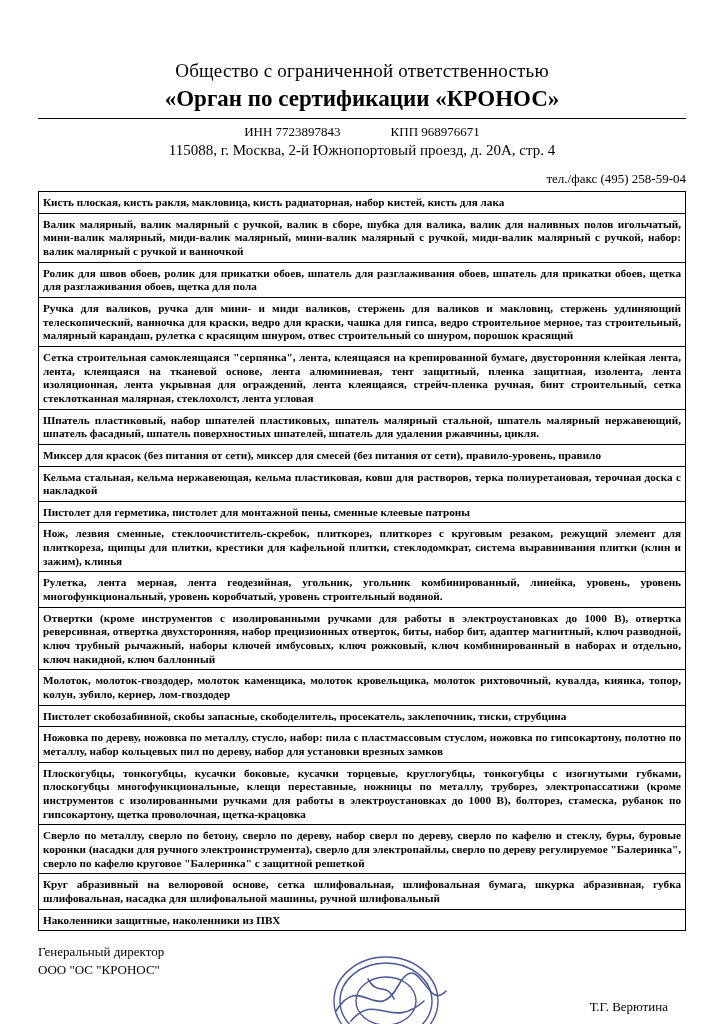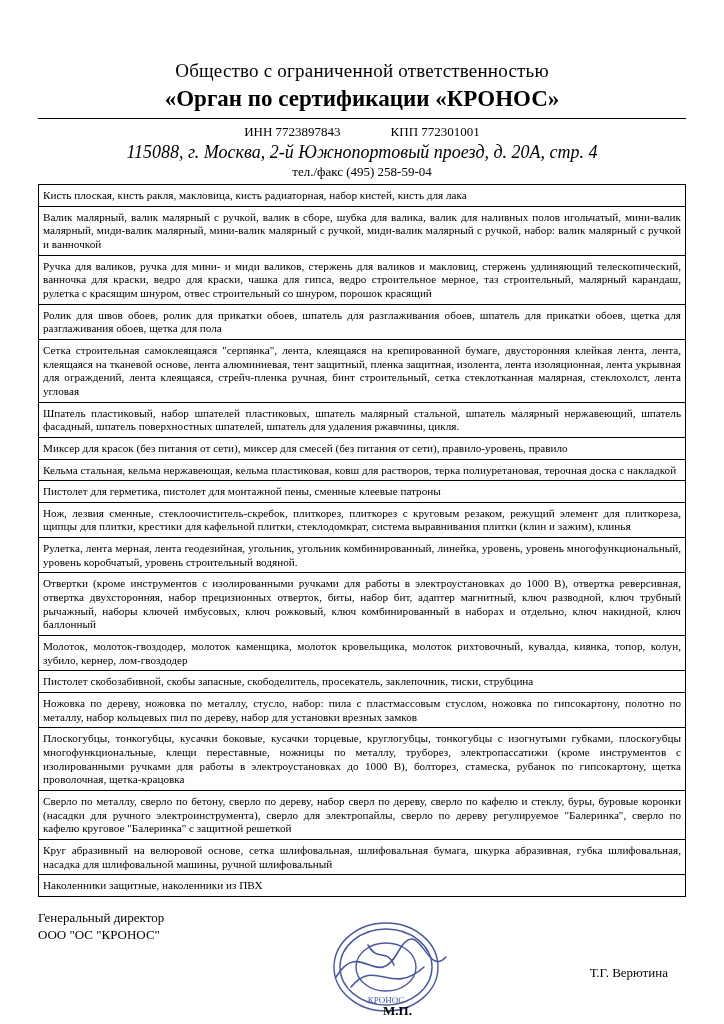--- a/index.html
+++ b/index.html
@@ -41,46 +41,47 @@
     margin: 4px 0 5px 0;
   }
   .ids {
     font-size: 13px;
     display: flex;
     justify-content: center;
     gap: 50px;
     margin-bottom: 2px;
   }
   .addr {
-    font-size: 18px;
-    margin-bottom: 1px;
-    font-style: italic;
+    font-size: 15px;
+    margin-bottom: 12px;
   }
   .tel {
     font-size: 13px;
     margin-bottom: 4px;
+    text-align: right;
   }
   .app-title {
     font-size: 14px;
     font-weight: bold;
     text-align: center;
     margin: 3px 0 3px 0;
   }
   table.items {
     width: 100%;
     border-collapse: collapse;
     table-layout: fixed;
   }
   table.items td {
     border: 1px solid #000;
     padding: 4px 4px 3px 4px;
     font-size: 11.2px;
     line-height: 1.22;
     text-align: justify;
     vertical-align: top;
+    font-weight: bold;
   }
   .footer {
     margin-top: 12px;
     font-size: 13px;
     position: relative;
     min-height: 110px;
   }
   .sig-left {
     line-height: 1.35;
   }
@@ -112,40 +113,40 @@
 <body>
 
 <div class="page">
 
   <div class="header">
     <div class="org-line1">Общество с ограниченной ответственностью</div>
     <div class="org-line2">«Орган по сертификации «КРОНОС»</div>
     <hr class="rule">
     <div class="ids">
       <span>ИНН 7723897843</span>
-      <span>КПП 772301001</span>
+      <span>КПП 968976671</span>
     </div>
     <div class="addr">115088, г. Москва, 2-й Южнопортовый проезд, д. 20А, стр. 4</div>
     <div class="tel">тел./факс (495) 258-59-04</div>
   </div>
 
 
   <table class="items">
     <tbody>
       <tr>
           <td>Кисть плоская, кисть ракля, макловица, кисть радиаторная, набор кистей, кисть для лака</td>
         </tr>
       <tr>
           <td>Валик малярный, валик малярный с ручкой, валик в сборе, шубка для валика, валик для наливных полов игольчатый, мини-валик малярный, миди-валик малярный, мини-валик малярный с ручкой, миди-валик малярный с ручкой, набор: валик малярный с ручкой и ванночкой</td>
         </tr>
       <tr>
+          <td>Ролик для швов обоев, ролик для прикатки обоев, шпатель для разглаживания обоев, шпатель для прикатки обоев, щетка для разглаживания обоев, щетка для пола</td>
+        </tr>
+      <tr>
           <td>Ручка для валиков, ручка для мини- и миди валиков, стержень для валиков и макловиц, стержень удлиняющий телескопический, ванночка для краски, ведро для краски, чашка для гипса, ведро строительное мерное, таз строительный, малярный карандаш, рулетка с красящим шнуром, отвес строительный со шнуром, порошок красящий</td>
-        </tr>
-      <tr>
-          <td>Ролик для швов обоев, ролик для прикатки обоев, шпатель для разглаживания обоев, шпатель для прикатки обоев, щетка для разглаживания обоев, щетка для пола</td>
         </tr>
       <tr>
           <td>Сетка строительная самоклеящаяся "серпянка", лента, клеящаяся на крепированной бумаге, двусторонняя клейкая лента, лента, клеящаяся на тканевой основе, лента алюминиевая, тент защитный, пленка защитная, изолента, лента изоляционная, лента укрывная для ограждений, лента клеящаяся, стрейч-пленка ручная, бинт строительный, сетка стеклотканная малярная, стеклохолст, лента угловая</td>
         </tr>
       <tr>
           <td>Шпатель пластиковый, набор шпателей пластиковых, шпатель малярный стальной, шпатель малярный нержавеющий, шпатель фасадный, шпатель поверхностных шпателей, шпатель для удаления ржавчины, цикля.</td>
         </tr>
       <tr>
           <td>Миксер для красок (без питания от сети), миксер для смесей (без питания от сети), правило-уровень, правило</td>
         </tr>

